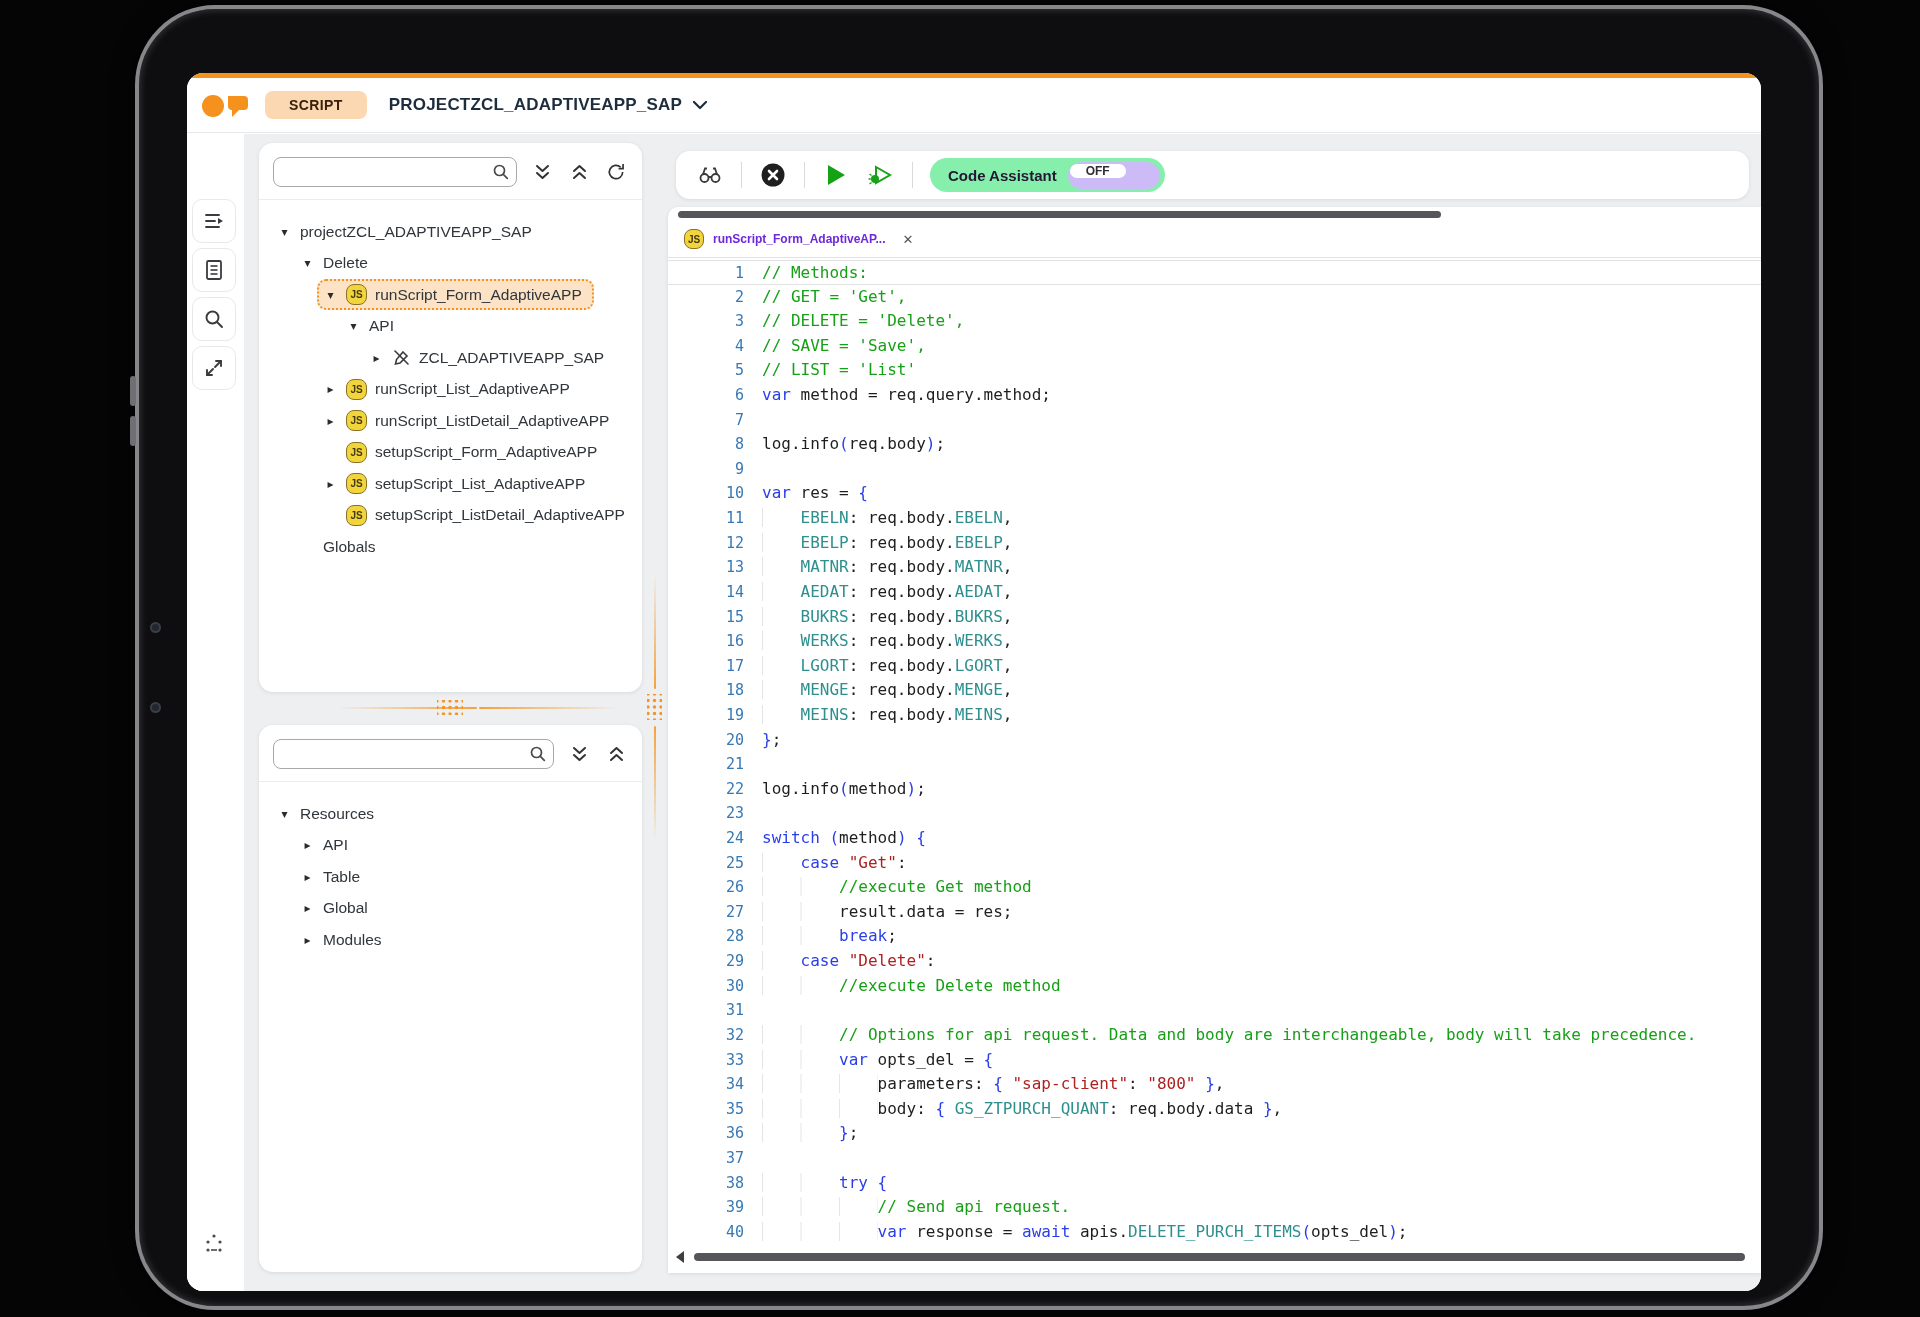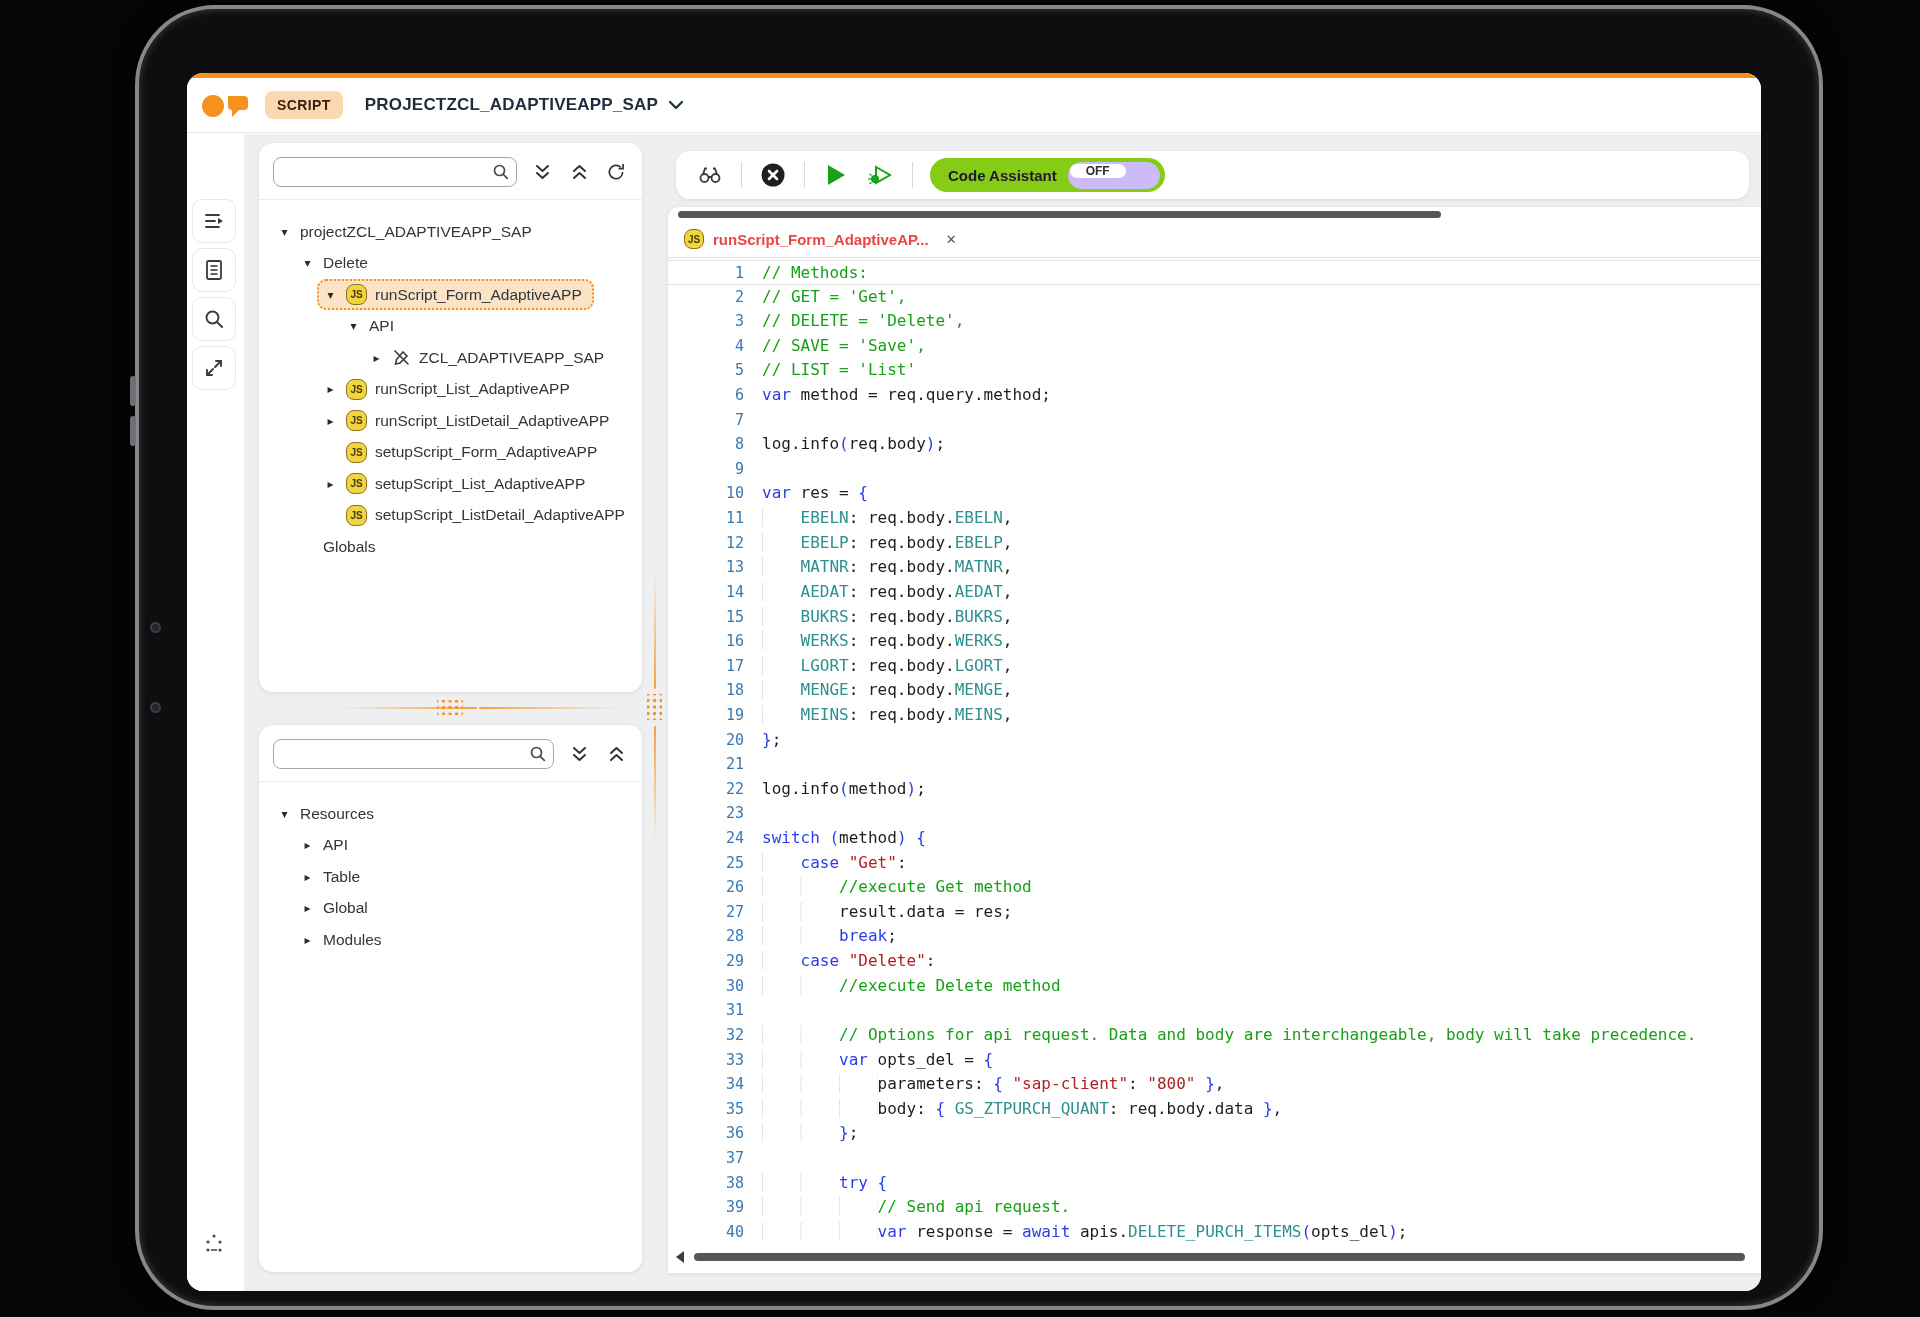--- a/index.html
+++ b/index.html
@@ -12,21 +12,21 @@
   .bump{position:absolute;left:-9px;width:6px;height:30px;border-radius:3px;background:#6f6f74}
   .cam-dot{position:absolute;left:13px;width:7px;height:7px;border-radius:50%;
            background:#23262c;box-shadow:0 0 0 2px #3a3e46}
   
   .window{position:absolute;left:48px;top:64px;width:1574px;height:1218px;background:#fff;
           border-radius:16px;overflow:hidden}
   .orange-strip{height:5px;background:#F5921E}
   .header{height:55px;display:flex;align-items:center;padding:0 14px;background:#fff;
           border-bottom:1px solid #e7e7e7;position:relative;z-index:5}
   .badge-script{margin-left:12px;background:#FBD8B1;color:#38210b;font-weight:bold;font-size:14px;
-                letter-spacing:.4px;padding:6px 12px;border-radius:8px}
+                letter-spacing:.4px;padding:6px 24px;border-radius:8px}
   .proj-title{margin-left:22px;font-size:17px;font-weight:bold;color:#1D2D3E;letter-spacing:.2px}
   .chev{margin-left:10px}
   
   .content{position:absolute;left:0;right:0;top:61px;bottom:0;background:#edeff1}
   .rail{position:absolute;left:0;top:0;bottom:0;width:57px;background:#fff}
   .rail-btn{position:absolute;left:5px;width:44px;height:44px;border:1px solid #e8e8e8;
             border-radius:10px;background:#fff;display:flex;align-items:center;justify-content:center}
   .card{position:absolute;background:#fff;border-radius:14px;box-shadow:0 1px 4px rgba(0,0,0,.09)}
   
   .srow{display:flex;align-items:center;gap:13px;padding:14px 14px 12px;border-bottom:1px solid #ececec}
@@ -52,35 +52,35 @@
      background-size:6.5px 6.5px;background-position:center}
   .grip-v{position:absolute;width:15px;height:26px;
      background-image:radial-gradient(circle,#F59120 1.7px,transparent 1.9px);
      background-size:6.5px 6.5px;background-position:center}
   .sline-h{position:absolute;height:2px;border-radius:1px}
   .sline-v{position:absolute;width:2px;border-radius:1px}
   
   .etoolbar{position:absolute;display:flex;align-items:center;gap:17px;padding:0 20px}
   .sep{width:1px;height:26px;background:#d9d9d9}
   .tbtn{display:flex;align-items:center;justify-content:center;width:28px;height:28px}
-  .assist{height:34px;border-radius:17px;background:#84cc16;display:flex;align-items:center;
+  .assist{height:34px;border-radius:17px;background:#86efac;display:flex;align-items:center;
           gap:11px;padding:0 5px 0 18px}
   .assist-label{font-size:15px;font-weight:600;color:#231733}
   .toggle{width:92px;height:27px;border-radius:14px;background:#CDBBF8;position:relative}
   .thumb{position:absolute;left:2px;top:2px;width:56px;height:14px;border-radius:12px;background:#fff;
          display:flex;align-items:center;justify-content:center;font-size:12px;font-weight:bold;color:#2e2e2e}
   
   .ecard{position:absolute;background:#fff;border-radius:10px 0 0 0;box-shadow:0 1px 4px rgba(0,0,0,.09);
          display:flex;flex-direction:column;overflow:hidden}
   .hs-top{height:14px;padding:4px 0 0 10px}
   .hs-top .thumb-bar{width:763px;height:7px;border-radius:4px;background:#56565A}
   .etabbar{height:37px;border-bottom:1px solid #e3e3e3;display:flex}
   .etab{display:flex;align-items:center;gap:9px;padding:0 16px}
   .etab .jsb{width:20px;height:20px}
-  .etab-label{font-size:15px;font-weight:600;color:#ef4444}
+  .etab-label{font-size:12px;font-weight:600;color:#6d28d9}
   .etab-close{font-size:13px;color:#555;margin-left:8px}
   .codewrap{flex:1;overflow:hidden;padding-top:2px}
   .code-line{display:flex;height:24.62px;font-family:"DejaVu Sans Mono",monospace;font-size:16px;
              line-height:24.62px;white-space:pre}
   .code-line.active{border-top:1px solid #e2e2e2;border-bottom:1px solid #e2e2e2}
   .gutter{width:76px;text-align:right;color:#3779B5;flex:none;font-size:15px}
   .ctext{margin-left:18px}
   .ind{background-image:linear-gradient(to right,#e4e4e4 1.2px,transparent 1.2px);
        background-size:4ch 100%}
   .td{color:#1E1E1E}.tk{color:#2A3EE8}.tc{color:#17A017}.ts{color:#AF2121}.tt{color:#2E8F8F}.tp{color:#2A3EE8}

